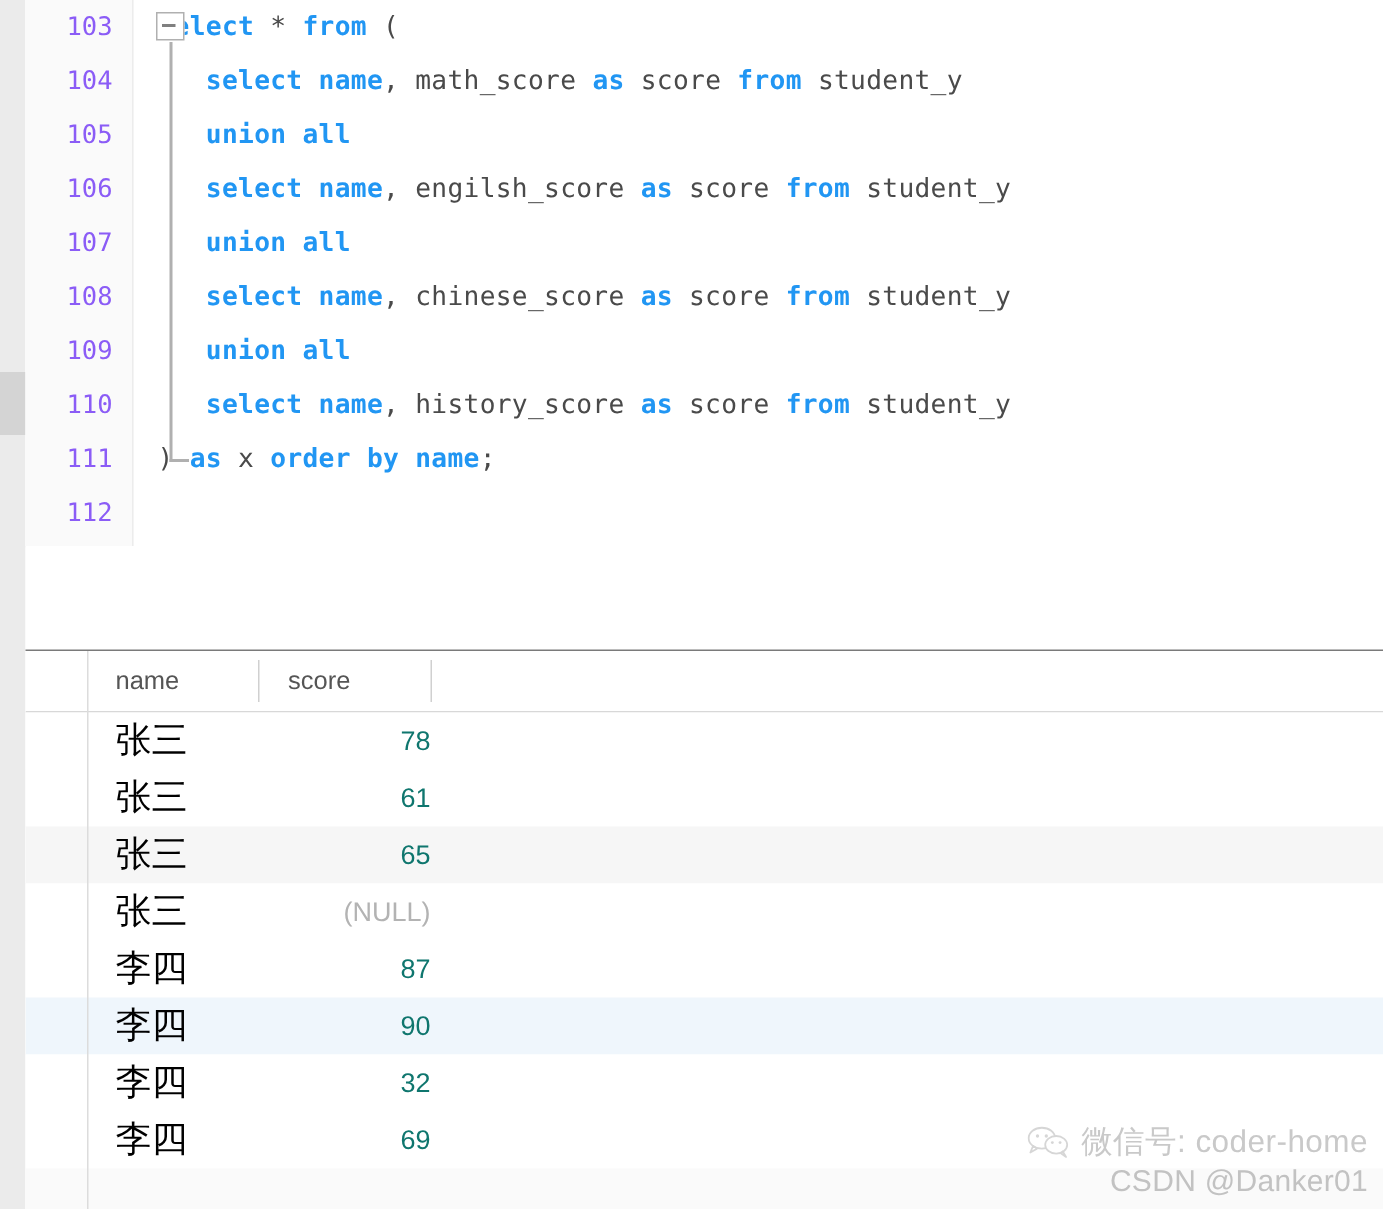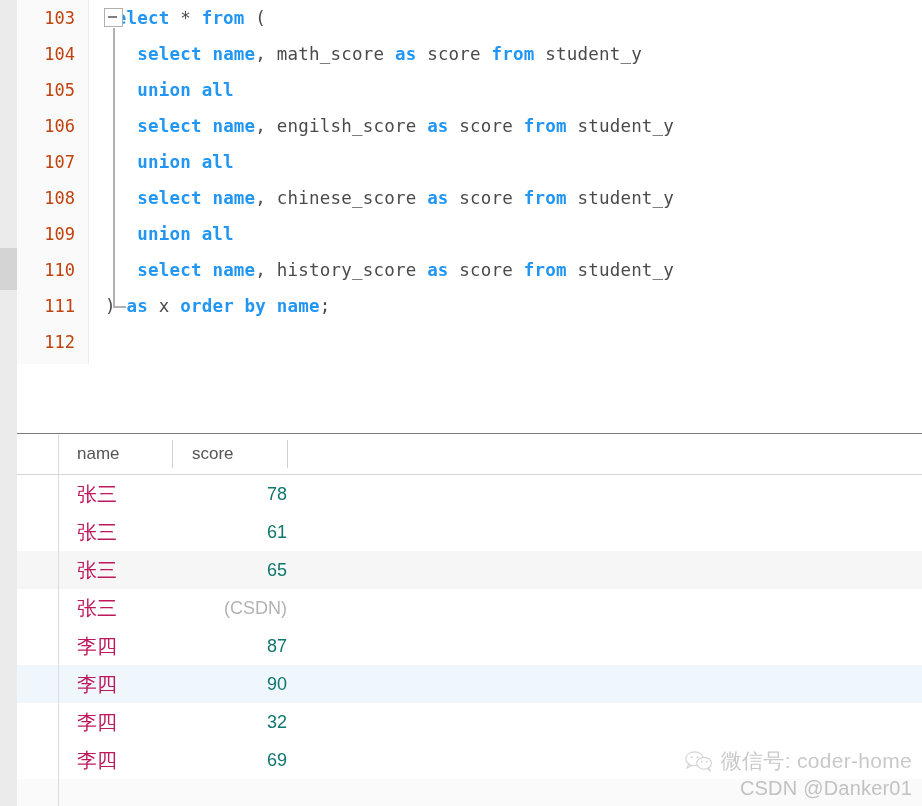--- a/index.html
+++ b/index.html
@@ -67,21 +67,21 @@
     position: relative;
     height: 36px;
     line-height: 36px;
     white-space: pre;
   }
   .lineno {
     position: absolute;
     left: 0;
     width: 58px;
     text-align: right;
-    color: #c2410c;
+    color: #8b5cf6;
     font-family: "DejaVu Sans Mono", monospace;
     font-size: 17px;
     letter-spacing: 0px;
   }
   .code {
     position: absolute;
     left: 88px;
     font-family: "DejaVu Sans Mono", monospace;
     font-size: 17.5px;
     color: #4a4a4a;
@@ -196,22 +196,22 @@
   .row.partial   { background: #fafafa; }
 
   .cell-name {
     position: absolute;
     left: 44px;
     top: 0;
     width: 110px;
     height: 38px;
     line-height: 38px;
     padding-left: 16px;
-    font-size: 20px;
-    color: #be185d;
+    font-size: 24px;
+    color: #000000;
     font-family: "Liberation Sans", sans-serif;
   }
   .cell-score {
     position: absolute;
     left: 155px;
     top: 0;
     width: 115px;
     height: 38px;
     line-height: 38px;
     text-align: right;
@@ -304,21 +304,21 @@
         <div class="row">
           <div class="cell-name">张三</div>
           <div class="cell-score">61</div>
         </div>
         <div class="row alt-gray">
           <div class="cell-name">张三</div>
           <div class="cell-score">65</div>
         </div>
         <div class="row">
           <div class="cell-name">张三</div>
-          <div class="cell-score null-val">(CSDN)</div>
+          <div class="cell-score null-val">(NULL)</div>
         </div>
         <div class="row">
           <div class="cell-name">李四</div>
           <div class="cell-score">87</div>
         </div>
         <div class="row alt-blue">
           <div class="cell-name">李四</div>
           <div class="cell-score">90</div>
         </div>
         <div class="row">

